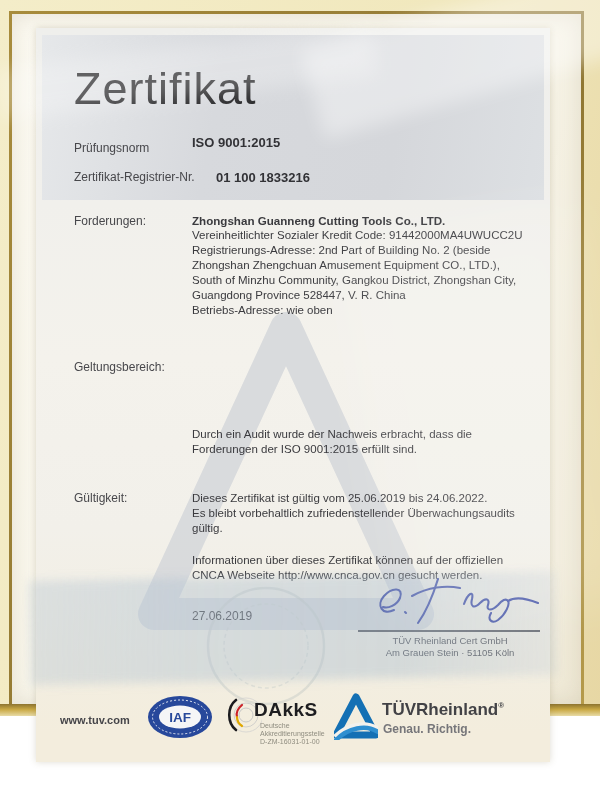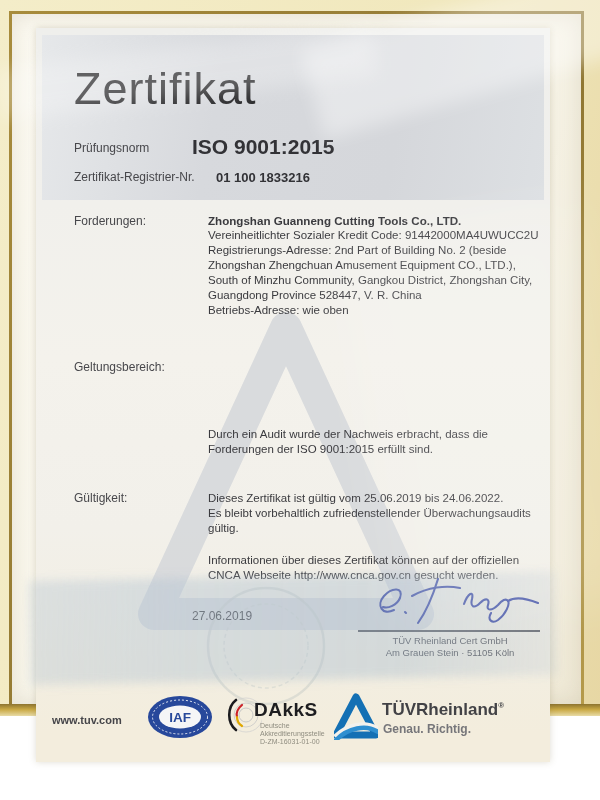--- a/index.html
+++ b/index.html
@@ -21,44 +21,44 @@
     box-shadow:0 0 7px rgba(110,95,55,.22);
     filter:blur(0.2px);}
   .layer{position:absolute;}
   
   .gray-band{left:6px;top:7px;right:6px;height:165px;z-index:1;
     background:linear-gradient(100deg,#e6e8ea 0%,#d7d9dd 35%,#d5d7db 70%,#dde0e3 100%);}
   .cert-title{left:38px;top:36px;z-index:3;font-size:45px;line-height:50px;color:#2d2d2f;
     letter-spacing:1px;font-weight:400;}
   .lbl{color:#47474b;font-size:12px;z-index:3;white-space:nowrap;}
   .val{color:#323236;z-index:3;white-space:nowrap;}
-  .f1l{left:38px;top:113px;} .f1v{left:156px;top:107px;font-size:21px;font-weight:700;}
+  .f1l{left:38px;top:113px;} .f1v{left:156px;top:107px;font-size:13px;font-weight:700;}
   .f2l{left:38px;top:142px;} .f2v{left:156px;top:142px;font-size:13px;font-weight:700;margin-left:24px;}
-  .body-txt{font-size:11.5px;line-height:15px;color:#3a3a3e;z-index:3;margin-left:16px;}
+  .body-txt{font-size:11.5px;line-height:15px;color:#3a3a3e;z-index:3;}
   .body-txt span{display:block;white-space:nowrap;}
   .u-lbl{left:38px;top:186px;}
   .u-blk{left:156px;top:185px;}
   .company{font-weight:700;font-size:11.6px;}
   .g-lbl{left:38px;top:332px;}
   .g-val{left:156px;top:332px;font-size:11.5px;}
   .audit{left:156px;top:399px;}
   .v-lbl{left:38px;top:463px;}
   .v-blk{left:156px;top:463px;}
   .i-blk{left:156px;top:525px;}
   .date{left:156px;top:581px;font-size:12px;color:#3a3a3e;z-index:3;}
   .sig-svg{left:336px;top:546px;width:184px;height:56px;z-index:4;}
   .sig-line{left:322px;top:602px;width:182px;height:1.5px;background:#55555a;z-index:4;}
   .issuer{left:316px;top:607px;width:196px;text-align:center;font-size:9.5px;line-height:12px;
     color:#4b4b50;z-index:4;}
   
   .wm{left:100px;top:270px;width:300px;height:344px;z-index:1;opacity:.8;}
   
   .stamp{left:168px;top:556px;width:124px;height:124px;z-index:1;opacity:.5;}
   
-  .site{left:16px;top:686px;font-size:11px;font-weight:700;color:#454549;z-index:3;}
+  .site{left:24px;top:686px;font-size:11px;font-weight:700;color:#454549;z-index:3;}
   .iaf{left:110px;top:666px;width:68px;height:46px;z-index:3;}
   .dakks{left:186px;top:668px;width:150px;height:66px;z-index:3;}
   .dakks-arcs{position:absolute;left:0;top:0;width:40px;height:40px;}
   .dakks-word{position:absolute;left:32px;top:3px;font-size:19px;font-weight:600;color:#1d1d20;letter-spacing:.5px;}
   .dakks-sub{position:absolute;left:38px;top:26px;font-size:7px;line-height:8px;color:#8f8d80;}
   .dakks-sub span{display:block;white-space:nowrap;}
   .tuv-logo{left:298px;top:664px;width:44px;height:48px;z-index:3;}
   .tuv-brand{left:346px;top:672px;font-size:17px;font-weight:700;color:#424246;z-index:3;white-space:nowrap;}
   .tuv-brand sup{font-size:8px;}
   .tuv-tag{left:347px;top:694px;font-size:12px;font-weight:700;color:#76767a;z-index:3;}

